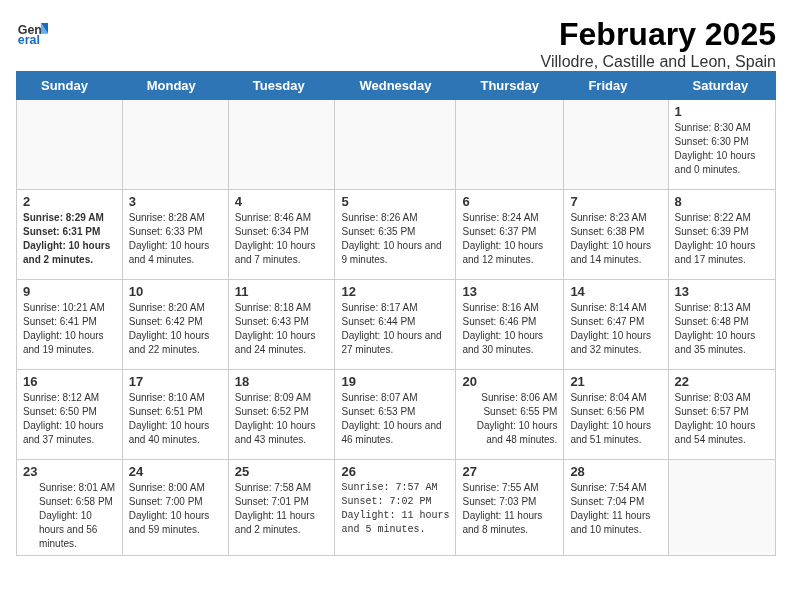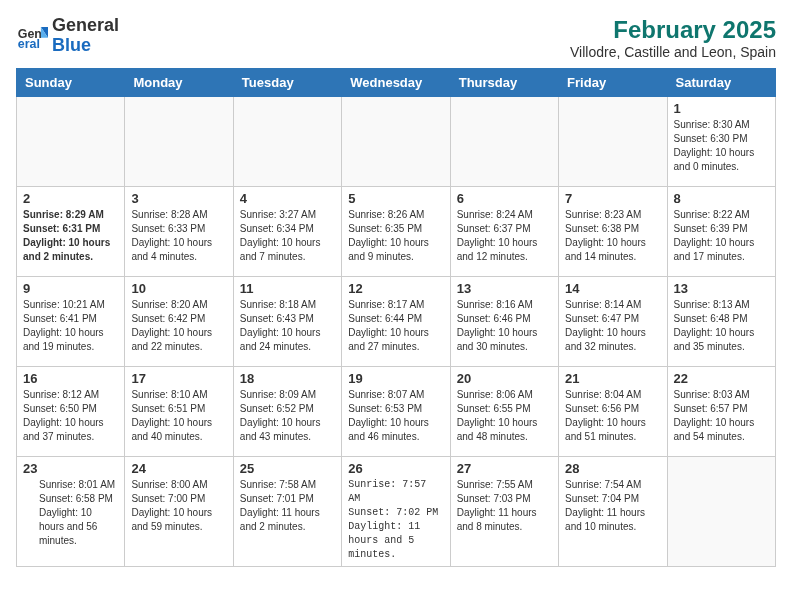--- a/index.html
+++ b/index.html
@@ -7,21 +7,20 @@
       font-family: Arial, sans-serif;
       background: #fff;
       width: 792px;
       min-height: 612px;
       padding: 16px;
     }
     .header-area {
       display: flex;
       justify-content: space-between;
       align-items: flex-start;
-      margin-bottom: 8px;
     }
     .logo {
       display: flex;
       align-items: center;
       gap: 4px;
     }
     .logo-text {
       font-size: 18px;
       font-weight: bold;
       line-height: 1.1;
@@ -29,38 +28,39 @@
     .logo-general { color: #333; }
     .logo-blue { color: #1a6bbf; }
     .logo-icon {
       width: 32px;
       height: 32px;
     }
     .title-area {
       text-align: right;
     }
     .month-title {
-      font-size: 24px;
+      font-size: 32px;
       font-weight: bold;
-      color: #0f766e;
+      color: #000000;
     }
     .subtitle {
-      font-size: 14px;
+      font-size: 16px;
       color: #333;
+      text-align: center;
     }
     .calendar {
       width: 100%;
       border-collapse: collapse;
       border: 1px solid #ccc;
     }
     .calendar th {
       background-color: #2e75b6;
       color: #fff;
       text-align: left;
-      padding: 6px 8px;
+      padding: 6px 24px;
       font-size: 13px;
       font-weight: bold;
       border: 1px solid #2e75b6;
     }
     .calendar td {
       vertical-align: top;
       border: 1px solid #ccc;
       padding: 4px 6px;
       width: 108px;
       min-height: 80px;
@@ -89,24 +89,20 @@
 <body>
 
 <div class="header-area">
   <div class="logo">
     <svg class="logo-icon" viewBox="0 0 36 36">
       <text x="2" y="20" font-size="14" font-weight="bold" fill="#333">Gen</text>
       <text x="2" y="32" font-size="14" font-weight="bold" fill="#1a6bbf">eral</text>
       <polygon points="28,8 36,8 36,20" fill="#1a6bbf"></polygon>
       <polygon points="28,8 36,20 28,20" fill="#5aafee"></polygon>
     </svg>
-    <div class="logo-text">
-      <div class="logo-general">General</div>
-      <div class="logo-blue">Blue</div>
-    </div>
   </div>
   <div class="title-area">
     <div class="month-title">February 2025</div>
     <div class="subtitle">Villodre, Castille and Leon, Spain</div>
   </div>
 </div>
 
 <table class="calendar">
   <thead>
     <tr>
@@ -142,21 +138,21 @@
 Daylight: 10 hours and 2 minutes.</div>
         </td>
         <td>
           <span class="day-number">3</span>
           <div class="day-info" style="white-space: pre-line;">Sunrise: 8:28 AM
 Sunset: 6:33 PM
 Daylight: 10 hours and 4 minutes.</div>
         </td>
         <td>
           <span class="day-number">4</span>
-          <div class="day-info" style="white-space: pre-line;">Sunrise: 3:27 AM
+          <div class="day-info" style="white-space: pre-line;">Sunrise: 8:46 AM
 Sunset: 6:34 PM
 Daylight: 10 hours and 7 minutes.</div>
         </td>
         <td>
           <span class="day-number">5</span>
           <div class="day-info" style="white-space: pre-line;">Sunrise: 8:26 AM
 Sunset: 6:35 PM
 Daylight: 10 hours and 9 minutes.</div>
         </td>
         <td>
@@ -242,21 +238,21 @@
 Daylight: 10 hours and 43 minutes.</div>
         </td>
         <td>
           <span class="day-number">19</span>
           <div class="day-info" style="white-space: pre-line;">Sunrise: 8:07 AM
 Sunset: 6:53 PM
 Daylight: 10 hours and 46 minutes.</div>
         </td>
         <td>
           <span class="day-number">20</span>
-          <div class="day-info" style="white-space: pre-line;">Sunrise: 8:06 AM
+          <div class="day-info" style="white-space: pre-line; text-align: right;">Sunrise: 8:06 AM
 Sunset: 6:55 PM
 Daylight: 10 hours and 48 minutes.</div>
         </td>
         <td>
           <span class="day-number">21</span>
           <div class="day-info" style="white-space: pre-line;">Sunrise: 8:04 AM
 Sunset: 6:56 PM
 Daylight: 10 hours and 51 minutes.</div>
         </td>
         <td>

